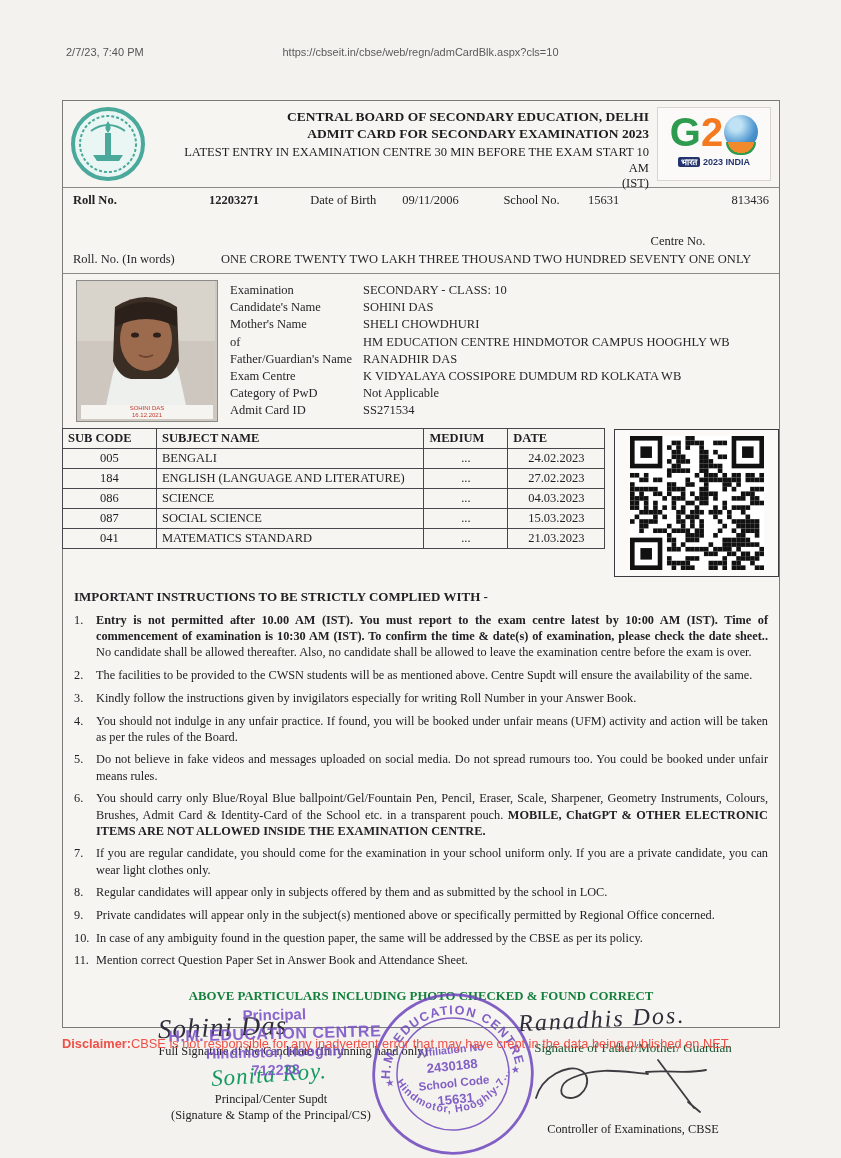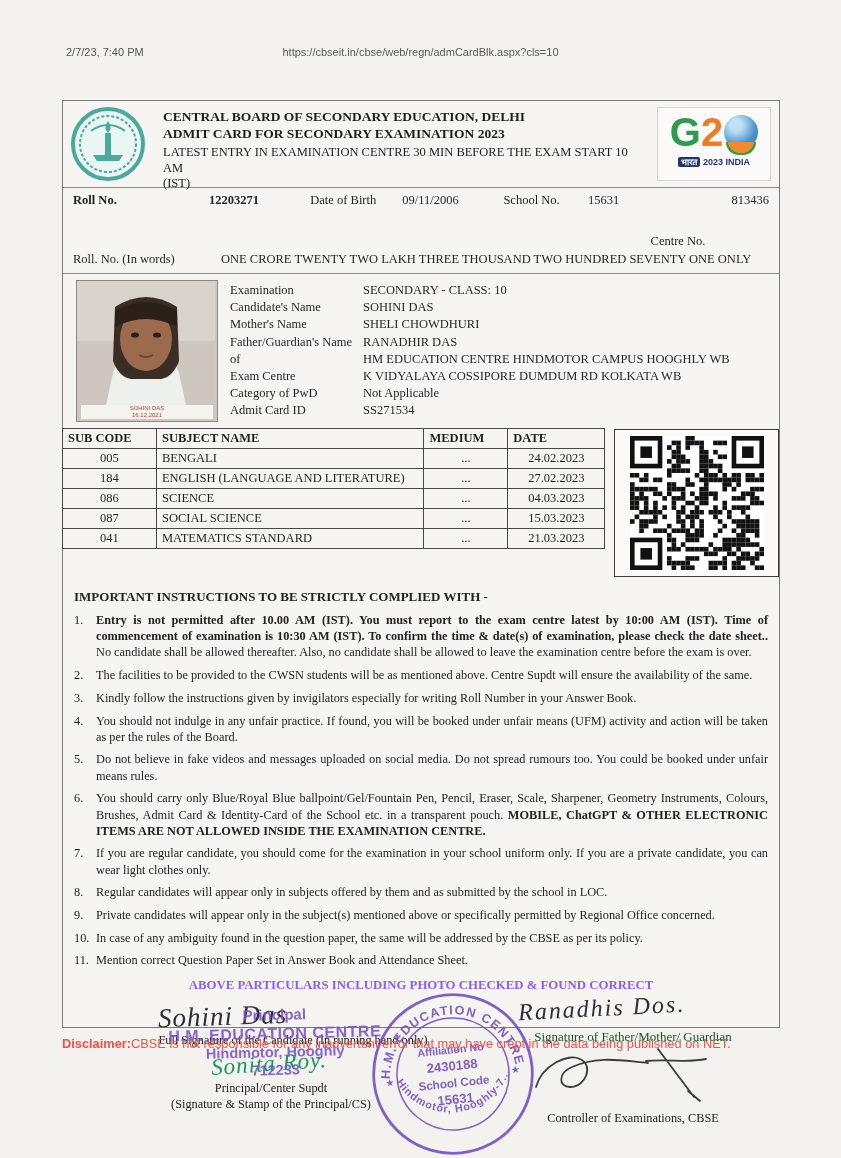--- a/index.html
+++ b/index.html
@@ -10,21 +10,21 @@
   .print-head{position:absolute;top:46px;left:0;width:100%;font-family:"Liberation Sans","DejaVu Sans",sans-serif;font-size:11px;color:#555;}
   .print-time{position:absolute;left:66px;top:0;}
   .print-url{position:absolute;left:0;width:100%;text-align:center;top:0;color:#5a5a5a;}
 
   
   .card{position:absolute;left:62px;top:100px;width:716px;height:926px;border:1.5px solid #7a7a78;background:#f7f5f2;}
 
   
   .hdr{position:relative;height:86px;border-bottom:1px solid #8a8a88;}
   .cbse-logo{position:absolute;left:8px;top:6px;width:74px;height:74px;}
-  .titles{position:absolute;left:100px;right:130px;top:7px;text-align:left;color:#1d1d20;}
+  .titles{position:absolute;left:100px;right:130px;top:7px;text-align:right;color:#1d1d20;}
   .t1,.t2{font-weight:bold;font-size:13.5px;line-height:17px;}
   .t3{font-size:12.5px;line-height:16px;margin-top:2px;}
   .t4{font-size:12.5px;line-height:15px;}
   .g20{position:absolute;right:8px;top:6px;width:112px;height:72px;border:1px solid #d8d4ce;background:#fbfaf8;text-align:center;}
   .g20-row{display:flex;align-items:center;justify-content:center;height:48px;font-family:"Liberation Sans",sans-serif;font-weight:bold;}
   .g20-g{color:#2e9b4f;font-size:40px;line-height:40px;}
   .g20-2{color:#f47a20;font-size:40px;line-height:40px;}
   .g20-globe{position:relative;width:34px;height:34px;border-radius:50%;background:radial-gradient(circle at 35% 30%,#bfe3f5 0 18%,#4d94cf 60%,#2f6fae 100%);margin-left:1px;}
   .g20-lotus{position:absolute;left:2px;bottom:-6px;width:30px;height:13px;background:radial-gradient(ellipse at 50% 0%,#f08a2b 0 60%,#2e9b4f 61% 100%);border-radius:0 0 16px 16px;}
   .g20-tag{font-size:9px;color:#23356e;font-weight:bold;font-family:"Liberation Sans",sans-serif;}
@@ -64,21 +64,21 @@
   .qrbox{margin-left:9px;margin-top:1px;width:182px;height:146px;border:1.5px solid #3c3c40;background:#fbfaf8;display:flex;align-items:center;justify-content:center;}
   .qrbox svg{display:block;}
 
   
   .instr{padding:12px 11px 0 11px;color:#222226;}
   .instr-title{font-weight:bold;font-size:13px;margin-bottom:7px;}
   .item{display:flex;margin-bottom:6.5px;font-size:12.3px;line-height:16.2px;}
   .inum{width:22px;flex:none;}
   .itext{flex:1;text-align:justify;}
   .ibold{font-weight:bold;}
-  .checked{font-weight:bold;text-align:center;font-size:12.8px;margin-top:9px;color:#8b5cf6;}
+  .checked{font-weight:bold;text-align:center;font-size:12.8px;margin-top:20px;color:#15803d;}
 
   
   .sigs{position:relative;height:150px;}
   .hand{font-style:italic;color:#2e2e3a;}
   .sig-cand{position:absolute;left:95px;top:8px;font-size:27px;transform:rotate(-2deg);letter-spacing:1px;}
   .lab-cand{position:absolute;left:40px;top:40px;width:380px;text-align:center;font-size:12.3px;color:#222;}
   .sig-father{position:absolute;left:455px;top:2px;font-size:24px;transform:rotate(-3deg);letter-spacing:2px;}
   .lab-father{position:absolute;left:440px;top:36px;width:260px;text-align:center;font-size:13px;color:#14532d;}
   .sig-principal{position:absolute;left:148px;top:58px;font-size:23px;color:#169a62;transform:rotate(-4deg);letter-spacing:1px;}
   .lab-prin1{position:absolute;left:68px;top:88px;width:280px;text-align:center;font-size:12.3px;color:#222;}
@@ -180,26 +180,26 @@
           </div>
         <div class="drow">
             <span class="dlab">Candidate's Name</span>
             <span class="dval">SOHINI DAS</span>
           </div>
         <div class="drow">
             <span class="dlab">Mother's Name</span>
             <span class="dval">SHELI CHOWDHURI</span>
           </div>
         <div class="drow">
+            <span class="dlab">of</span>
+            <span class="dval">HM EDUCATION CENTRE HINDMOTOR CAMPUS HOOGHLY WB</span>
+          </div>
+        <div class="drow">
             <span class="dlab">Father/Guardian's Name</span>
             <span class="dval">RANADHIR DAS</span>
-          </div>
-        <div class="drow">
-            <span class="dlab">of</span>
-            <span class="dval">HM EDUCATION CENTRE HINDMOTOR CAMPUS HOOGHLY WB</span>
           </div>
         <div class="drow">
             <span class="dlab">Exam Centre</span>
             <span class="dval">K VIDYALAYA COSSIPORE DUMDUM RD KOLKATA WB</span>
           </div>
         <div class="drow">
             <span class="dlab">Category of PwD</span>
             <span class="dval">Not Applicable</span>
           </div>
         <div class="drow">

